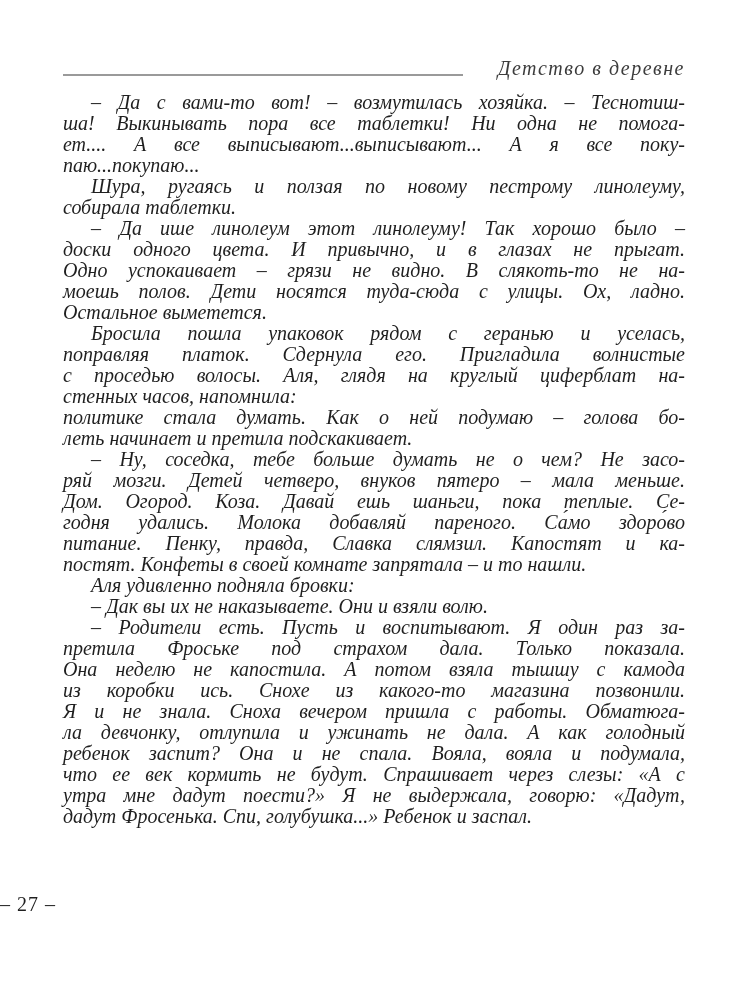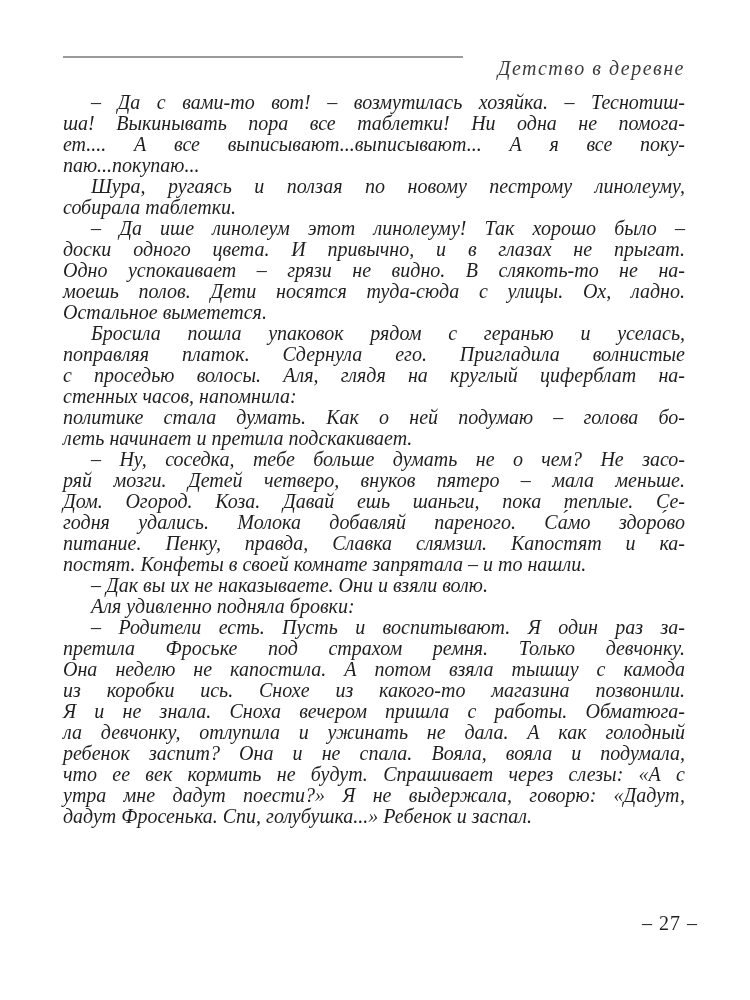--- a/index.html
+++ b/index.html
@@ -16,21 +16,21 @@
     color: #1f1f1f;
     overflow: hidden;
   }
   .running-header {
     position: absolute;
     left: 63px;
     top: 56px;
     width: 622px;
     height: 24px;
     display: flex;
-    align-items: flex-start;
+    align-items: flex-end;
     font-family: Liberation Serif, serif;
   }
   .header-rule {
     flex: 1;
     height: 0;
     border-bottom: 2px solid #9a9a9a;
     margin-bottom: 4px;
     margin-right: 35px;
   }
   .header-title {
@@ -61,23 +61,23 @@
   }
   .text-line.para-first {
     text-indent: 28px;
   }
   .text-line.para-last {
     text-align-last: left;
   }
   .page-number {
     position: absolute;
     left: 0;
-    top: 912px;
+    top: 893px;
     width: 698px;
-    text-align: right;
+    text-align: left;
     font-size: 20px;
     letter-spacing: 1px;
     color: #1f1f1f;
   }
 </style>
 </head>
 <body>
 
 <div class="page">
 
@@ -116,28 +116,28 @@
       </div>
       <div class="paragraph">
         <div class="text-line para-first">– Ну, соседка, тебе больше думать не о чем? Не засо-</div>
         <div class="text-line">ряй мозги. Детей четверо, внуков пятеро – мала меньше.</div>
         <div class="text-line">Дом. Огород. Коза. Давай ешь шаньги, пока теплые. Се-</div>
         <div class="text-line">годня удались. Молока добавляй пареного. Са́мо здоро́во</div>
         <div class="text-line">питание. Пенку, правда, Славка слямзил. Капостят и ка-</div>
         <div class="text-line para-last">постят. Конфеты в своей комнате запрятала – и то нашли.</div>
       </div>
       <div class="paragraph">
+        <div class="text-line para-first para-last">Аля удивленно подняла бровки:</div>
+      </div>
+      <div class="paragraph">
         <div class="text-line para-first para-last">– Дак вы их не наказываете. Они и взяли волю.</div>
       </div>
       <div class="paragraph">
-        <div class="text-line para-first para-last">Аля удивленно подняла бровки:</div>
-      </div>
-      <div class="paragraph">
         <div class="text-line para-first">– Родители есть. Пусть и воспитывают. Я один раз за-</div>
-        <div class="text-line">претила Фроське под страхом ремня. Только девчонку.</div>
+        <div class="text-line">претила Фроське под страхом дала. Только показала.</div>
         <div class="text-line">Она неделю не капостила. А потом взяла тышшу с камода</div>
         <div class="text-line">из коробки ись. Снохе из какого-то магазина позвонили.</div>
         <div class="text-line">Я и не знала. Сноха вечером пришла с работы. Обматюга-</div>
         <div class="text-line">ла девчонку, отлупила и ужинать не дала. А как голодный</div>
         <div class="text-line">ребенок заспит? Она и не спала. Вояла, вояла и подумала,</div>
         <div class="text-line">что ее век кормить не будут. Спрашивает через слезы: «А с</div>
         <div class="text-line">утра мне дадут поести?» Я не выдержала, говорю: «Дадут,</div>
         <div class="text-line para-last">дадут Фросенька. Спи, голубушка...» Ребенок и заспал.</div>
       </div>
     </div>

